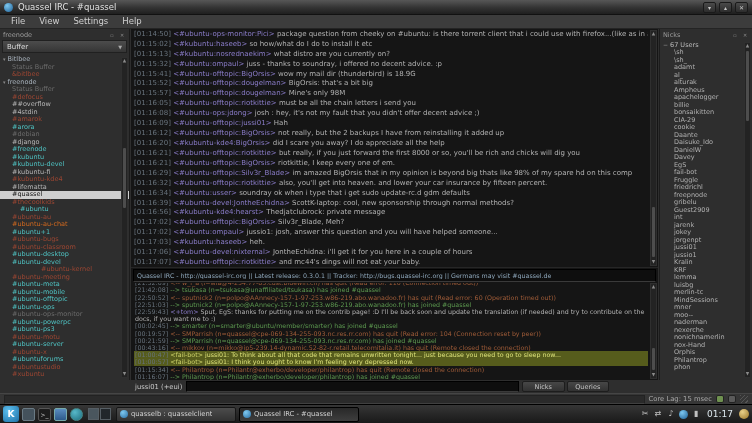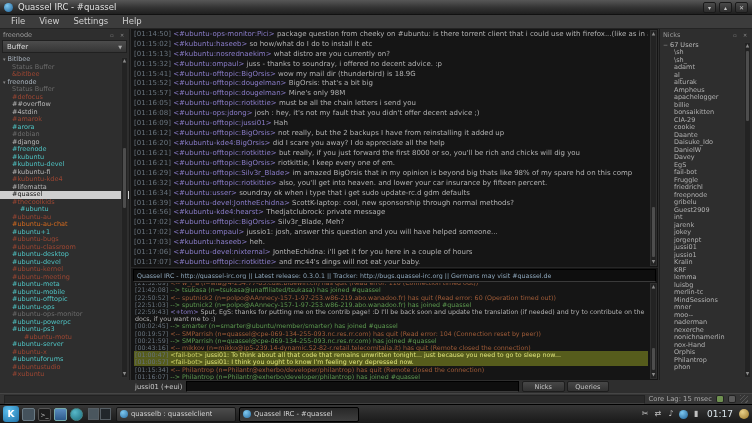--- a/index.html
+++ b/index.html
@@ -216,21 +216,21 @@
         </div>
         <div class="buf-row msgs" style="padding-left: 12px;">
           <span class="buf-label">#ubuntu-classroom</span>
         </div>
         <div class="buf-row activity" style="padding-left: 12px;">
           <span class="buf-label">#ubuntu-desktop</span>
         </div>
         <div class="buf-row activity" style="padding-left: 12px;">
           <span class="buf-label">#ubuntu-devel</span>
         </div>
-        <div class="buf-row msgs" style="padding-left: 12px;">
+        <div class="buf-row msgs" style="padding-left: 12px; justify-content: center;">
           <span class="buf-label">#ubuntu-kernel</span>
         </div>
         <div class="buf-row msgs" style="padding-left: 12px;">
           <span class="buf-label">#ubuntu-meeting</span>
         </div>
         <div class="buf-row activity" style="padding-left: 12px;">
           <span class="buf-label">#ubuntu-meta</span>
         </div>
         <div class="buf-row activity" style="padding-left: 12px;">
           <span class="buf-label">#ubuntu-mobile</span>
@@ -243,21 +243,21 @@
         </div>
         <div class="buf-row idle" style="padding-left: 12px;">
           <span class="buf-label">#ubuntu-ops-monitor</span>
         </div>
         <div class="buf-row activity" style="padding-left: 12px;">
           <span class="buf-label">#ubuntu-powerpc</span>
         </div>
         <div class="buf-row activity" style="padding-left: 12px;">
           <span class="buf-label">#ubuntu-ps3</span>
         </div>
-        <div class="buf-row msgs" style="padding-left: 24px;">
+        <div class="buf-row msgs" style="padding-left: 12px;">
           <span class="buf-label">#ubuntu-motu</span>
         </div>
         <div class="buf-row activity" style="padding-left: 12px;">
           <span class="buf-label">#ubuntu-server</span>
         </div>
         <div class="buf-row msgs" style="padding-left: 12px;">
           <span class="buf-label">#ubuntu-x</span>
         </div>
         <div class="buf-row activity" style="padding-left: 12px;">
           <span class="buf-label">#ubuntuforums</span>

